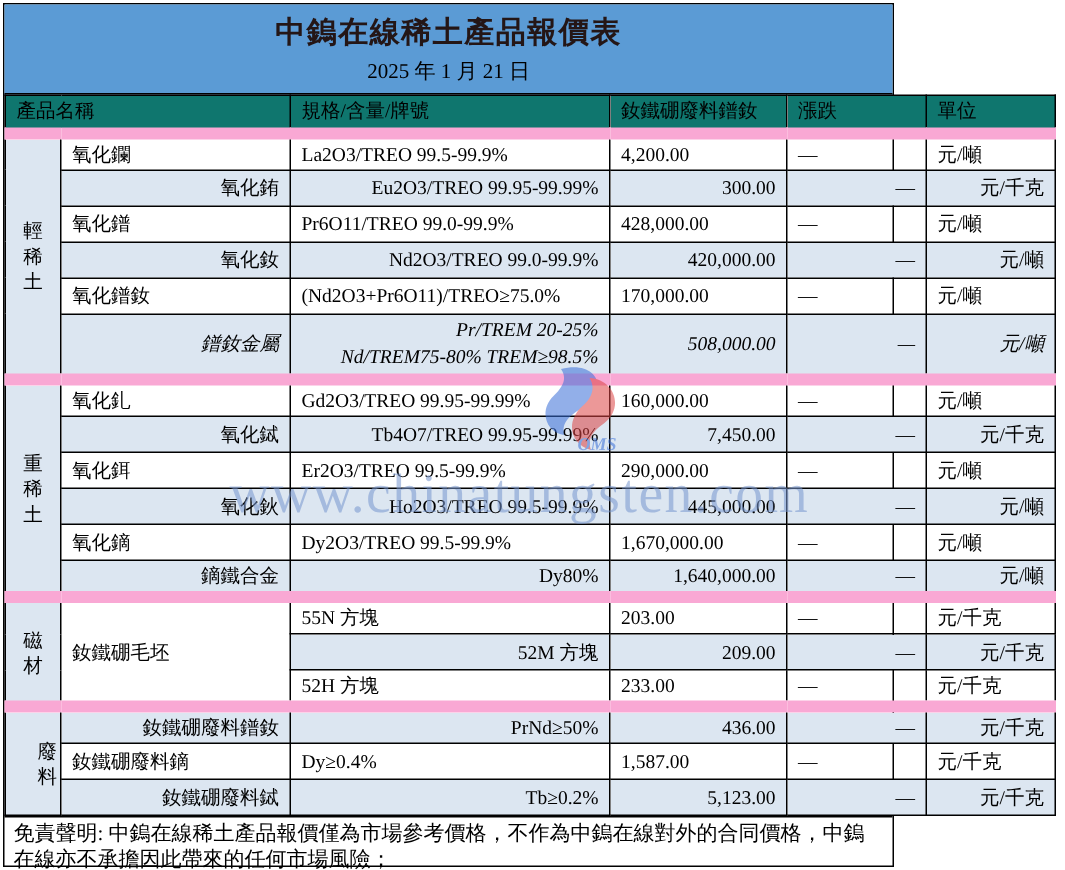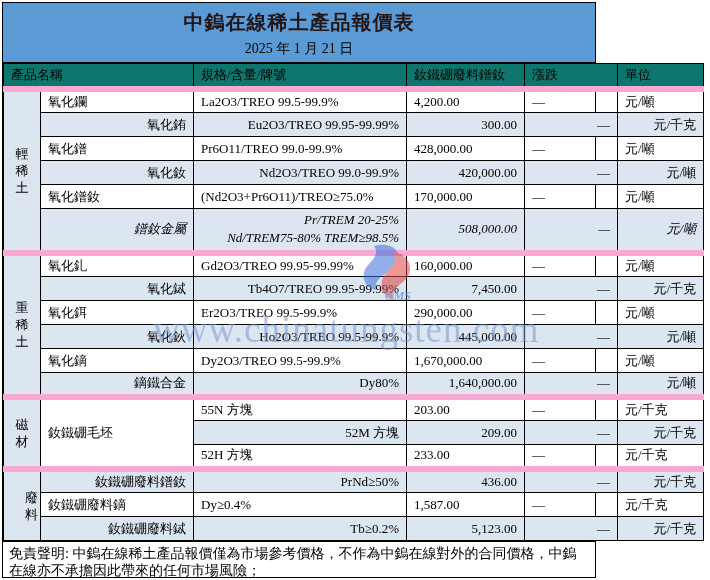--- a/index.html
+++ b/index.html
@@ -21,21 +21,21 @@
   td { border:1px solid #000; padding:1px 7px; vertical-align:middle; overflow:hidden;
        white-space:nowrap; }
   tr.head td { height:25px; background:#0f766e; }
   tr.single { height:24px; }
   tr.dbl { height:44px;font-style:italic; }
   tr.alt td { background:#dce6f1;text-align:right; }
   td.grp { background:#dce6f1 !important; text-align:center; white-space:pre-line;
            line-height:17px; padding:1px 2px; }
   td.white-cell { background:#ffffff !important; }
   td.spec { white-space:pre-line; line-height:18px; }
-  tr.sec td { border-top:6px solid #f9a8d4; }
+  tr.sec td { border-top:8px solid #f9a8d4; }
 
   
   .wm-text { position:absolute; left:150px; top:305px; font-size:37px; letter-spacing:1px;
              color:rgba(118,150,205,0.55); pointer-events:none; z-index:5; }
   .wm-logo { position:absolute; left:343px; top:240px; width:82px; height:60px;
              opacity:0.55; pointer-events:none; z-index:5; }
 
   
   .footer { border-top:1px solid #000; height:40px; padding:3px 6px 0 6px;
             font-size:14px; line-height:17px; color:#000; }

